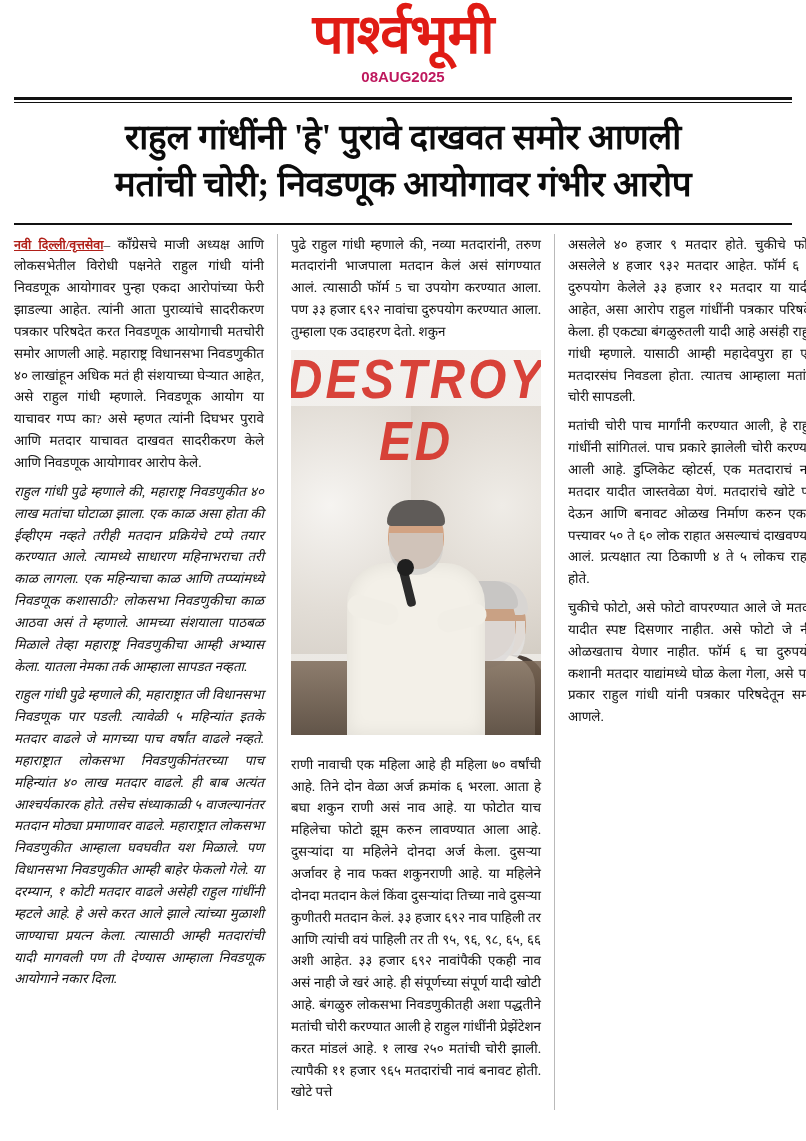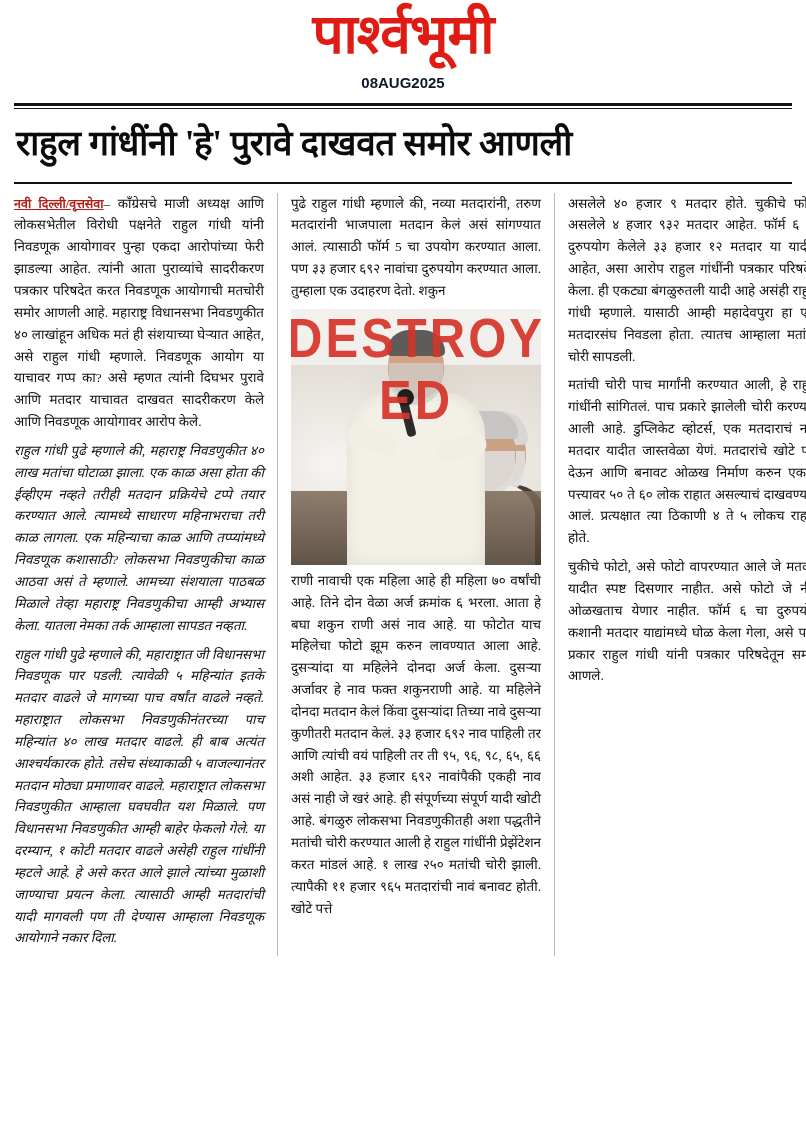--- a/index.html
+++ b/index.html
@@ -32,40 +32,40 @@
     font-weight: bold;
     font-size: 55px;
     line-height: 1.05;
     color: #e01b14;
     letter-spacing: -1px;
   }
   .masthead-date {
     font-family: "Liberation Sans", sans-serif;
     font-weight: bold;
     font-size: 15px;
-    color: #0f172a;
-    margin-top: 10px;
+    color: #be185d;
+    margin-top: 4px;
   }
   .rule-thick {
     border-top: 3px solid #111111;
     margin: 12px 0 0 0;
   }
   .rule-thin {
     border-top: 1px solid #111111;
     margin: 2px 0 0 0;
   }
 
   
   .headline {
     font-family: "Liberation Serif", serif;
     font-weight: bold;
     font-size: 35px;
     line-height: 1.34;
     color: #0b0b0b;
-    text-align: left;
+    text-align: center;
     padding: 12px 2px 8px 2px;
     letter-spacing: -0.3px;
   }
   .headline-line { display: block; }
 
   .rule-after-headline {
     border-top: 2px solid #111111;
     margin: 6px 0 0 0;
   }
 
@@ -106,25 +106,26 @@
   }
   p.body.first { text-indent: 0; }
   p.italic {
     font-style: italic;
   }
 
   
   .photo {
     position: relative;
     width: 100%;
-    height: 256px;
-    margin: 4px 0 5px 0;
+    height: 385px;
+    margin: 4px 0 19px 0;
     overflow: hidden;
     background: linear-gradient(#f3f1ee, #e9e6e1);
     border: 0;
+    font-style: italic;
   }
   .photo-destroyed {
     position: absolute;
     top: 4px;
     left: -4px;
     right: -4px;
     text-align: center;
     font-family: "Liberation Sans", sans-serif;
     font-weight: bold;
     font-size: 49px;
@@ -302,20 +303,21 @@
 
   <div class="masthead" data-interactable="false">
     <div class="masthead-title" data-interactable="false">पार्श्वभूमी</div>
     <div class="masthead-date" data-interactable="false">08AUG2025</div>
   </div>
   <div class="rule-thick" data-interactable="false"></div>
   <div class="rule-thin" data-interactable="false"></div>
 
   <div class="headline" data-interactable="false">
     <span class="headline-line" data-interactable="false">राहुल गांधींनी 'हे' पुरावे दाखवत समोर आणली</span>
+    <span class="headline-line" data-interactable="false">मतांची चोरी; निवडणूक आयोगावर गंभीर आरोप</span>
   </div>
   <div class="rule-after-headline" data-interactable="false"></div>
 
   <div class="columns" data-interactable="false">
 
     <div class="col" data-interactable="false">
       <p class="body first" data-interactable="false">
         <span class="byline" data-interactable="false">नवी दिल्ली/वृत्तसेवा</span><span data-interactable="false">– काँग्रेसचे माजी अध्यक्ष आणि लोकसभेतील विरोधी पक्षनेते राहुल गांधी यांनी निवडणूक आयोगावर पुन्हा एकदा आरोपांच्या फेरी झाडल्या आहेत. त्यांनी आता पुराव्यांचे सादरीकरण पत्रकार परिषदेत करत निवडणूक आयोगाची मतचोरी समोर आणली आहे. महाराष्ट्र विधानसभा निवडणुकीत ४० लाखांहून अधिक मतं ही संशयाच्या घेऱ्यात आहेत, असे राहुल गांधी म्हणाले. निवडणूक आयोग या याचावर गप्प का? असे म्हणत त्यांनी दिघभर पुरावे आणि मतदार याचावत दाखवत सादरीकरण केले आणि निवडणूक आयोगावर आरोप केले.</span>
       </p>
       <p class="body italic" data-interactable="false">राहुल गांधी पुढे म्हणाले की, महाराष्ट्र निवडणुकीत ४० लाख मतांचा घोटाळा झाला. एक काळ असा होता की ईव्हीएम नव्हते तरीही मतदान प्रक्रियेचे टप्पे तयार करण्यात आले. त्यामध्ये साधारण महिनाभराचा तरी काळ लागला. एक महिन्याचा काळ आणि तप्प्यांमध्ये निवडणूक कशासाठी? लोकसभा निवडणुकीचा काळ आठवा असं ते म्हणाले. आमच्या संशयाला पाठबळ मिळाले तेव्हा महाराष्ट्र निवडणुकीचा आम्ही अभ्यास केला. यातला नेमका तर्क आम्हाला सापडत नव्हता.</p>

